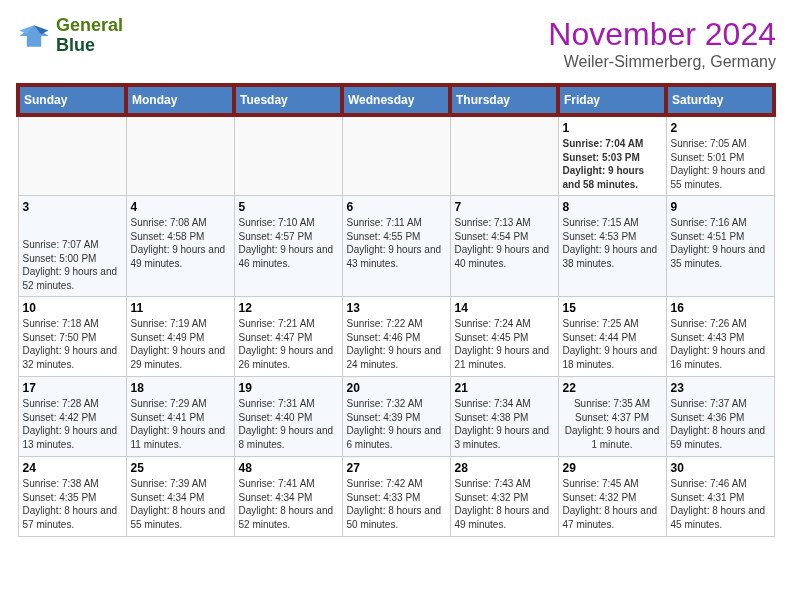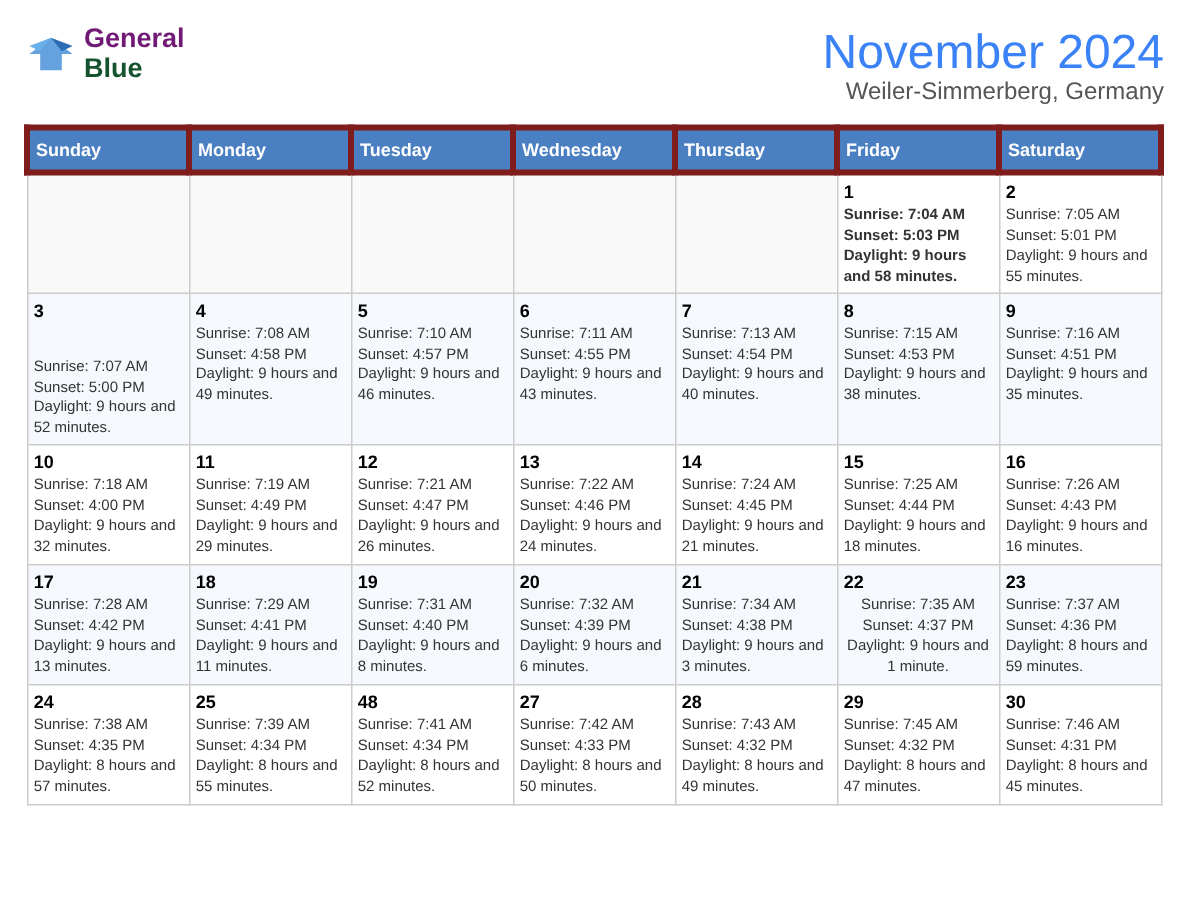--- a/index.html
+++ b/index.html
@@ -21,33 +21,33 @@
       align-items: center;
       gap: 4px;
     }
     .logo-text {
       font-size: 18px;
       font-weight: bold;
       color: #333;
       line-height: 1.1;
     }
     .logo-text span {
-      color: #701a75;
+      color: #4d7c0f;
     }
     .logo-bird {
       width: 36px;
       height: 36px;
     }
     .title-area {
       text-align: right;
     }
     .month-title {
       font-size: 32px;
       font-weight: normal;
-      color: #3b82f6;
+      color: #a21caf;
     }
     .location-title {
       font-size: 16px;
       color: #555;
     }
     table {
       width: 100%;
       border-collapse: collapse;
       font-size: 11px;
     }
@@ -183,21 +183,21 @@
           <div class="day-num">9</div>
           <div class="day-info" style="white-space: pre-line;">Sunrise: 7:16 AM
 Sunset: 4:51 PM
 Daylight: 9 hours and 35 minutes.</div>
         </td>
       </tr>
       <tr>
         <td>
           <div class="day-num">10</div>
           <div class="day-info" style="white-space: pre-line;">Sunrise: 7:18 AM
-Sunset: 4:00 PM
+Sunset: 7:50 PM
 Daylight: 9 hours and 32 minutes.</div>
         </td>
         <td>
           <div class="day-num">11</div>
           <div class="day-info" style="white-space: pre-line;">Sunrise: 7:19 AM
 Sunset: 4:49 PM
 Daylight: 9 hours and 29 minutes.</div>
         </td>
         <td>
           <div class="day-num">12</div>

